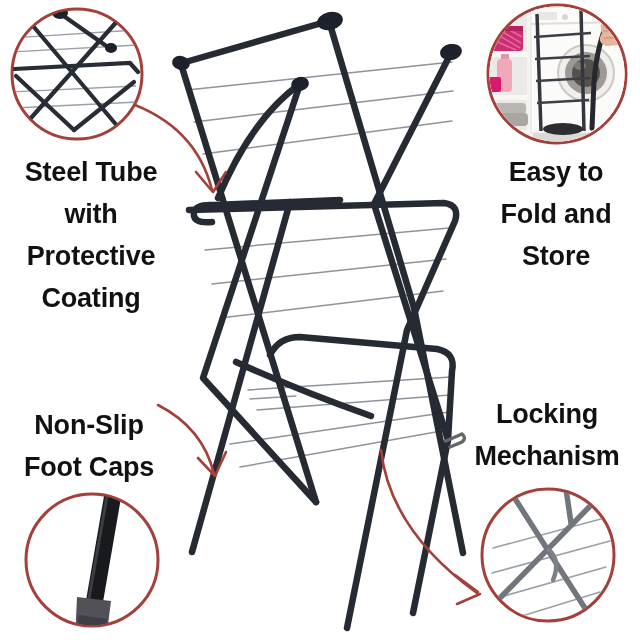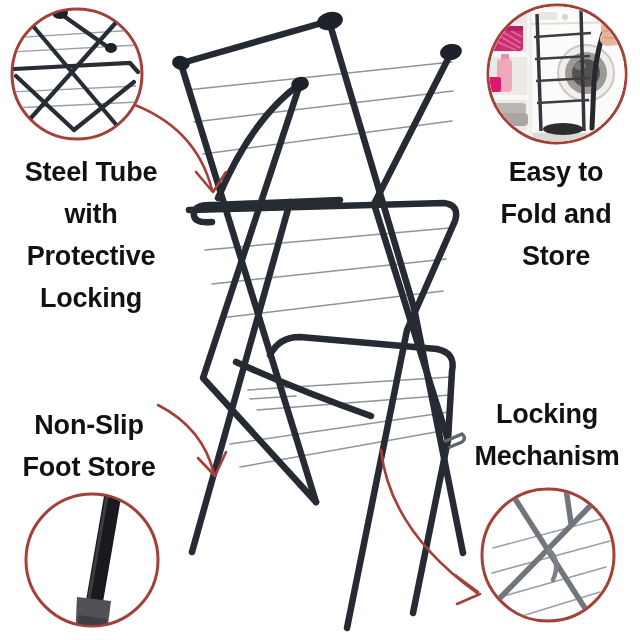--- a/index.html
+++ b/index.html
@@ -197,24 +197,24 @@
         <path class="graytube" d="M596,500 L500,598"></path>
         <path class="graytube" d="M566,489 L571,523"></path>
         <path d="M549,550 Q561,561 553,580" stroke="#7d8187" stroke-width="4.5" fill="none" stroke-linecap="round"></path>
       </g>
     </g>
   </svg>
 
   <div class="feature-label label-tl">Steel Tube
 with
 Protective
-Locking</div>
+Coating</div>
 
   <div class="feature-label label-tr">Easy to
 Fold and
 Store</div>
 
   <div class="feature-label label-bl">Non-Slip
-Foot Store</div>
+Foot Caps</div>
 
   <div class="feature-label label-br">Locking
 Mechanism</div>
 </div>
 
 </body></html>

